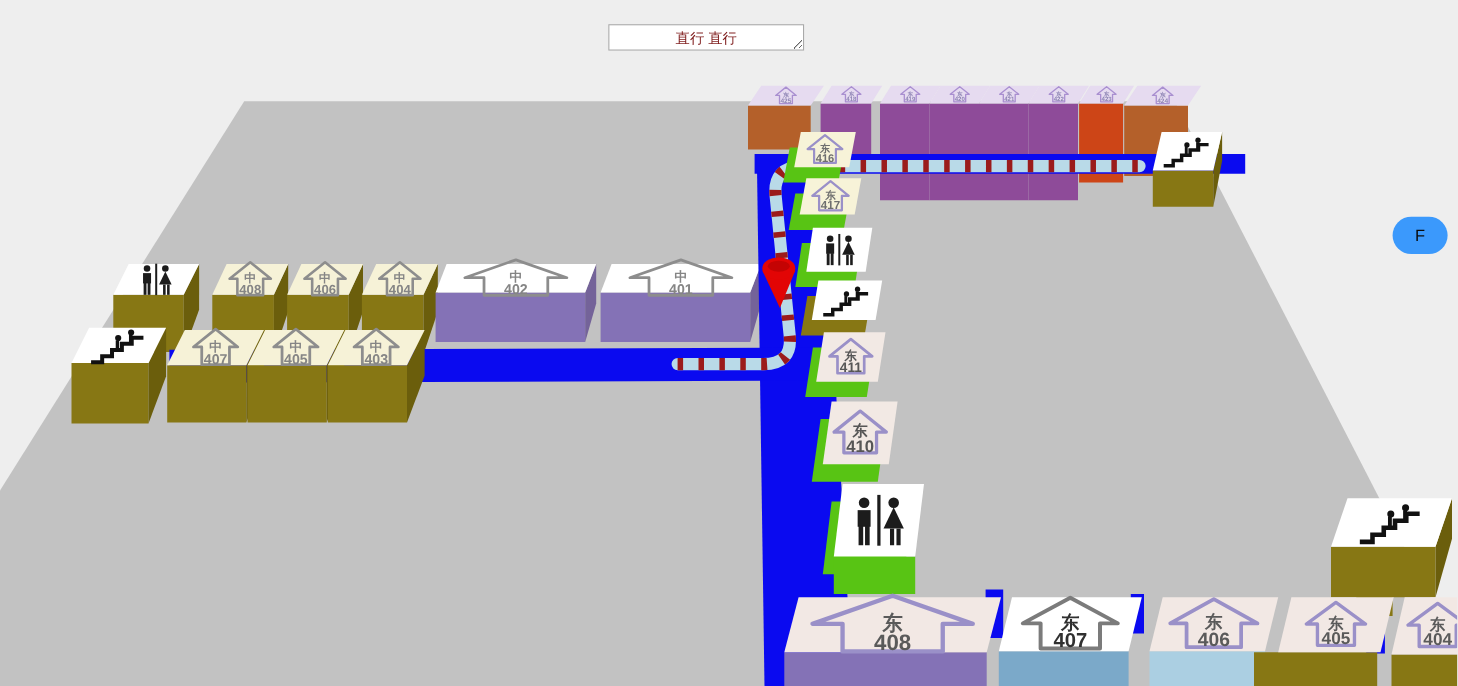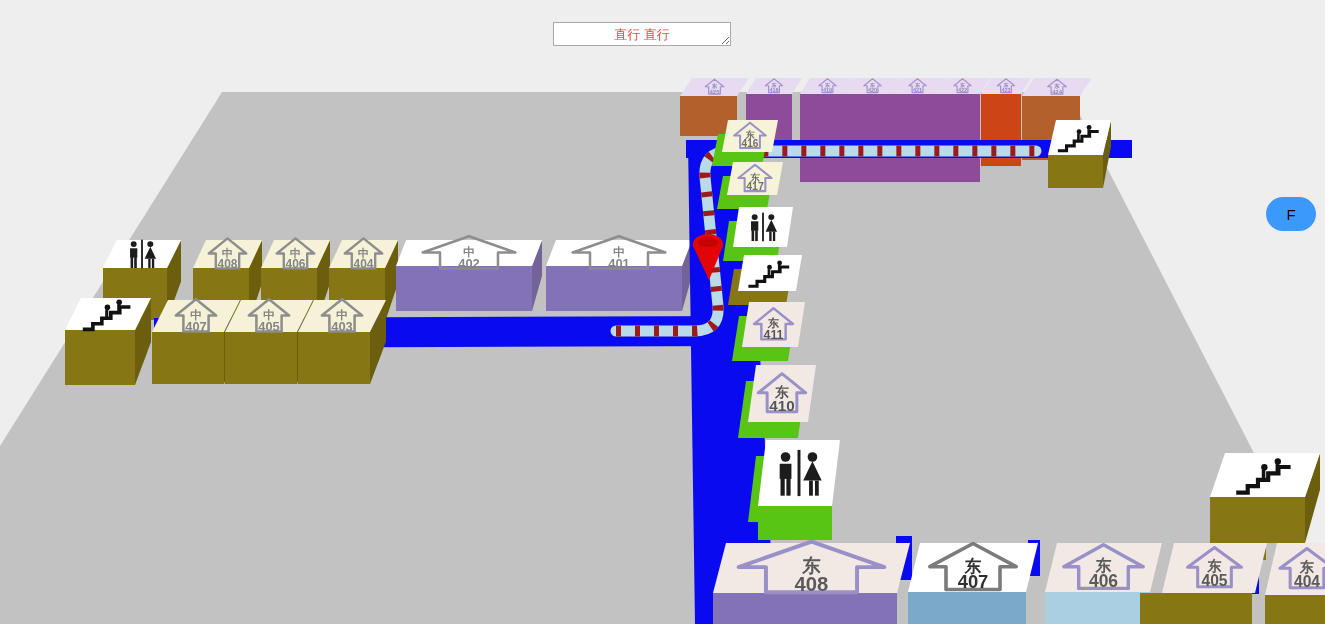--- a/index.html
+++ b/index.html
@@ -1,20 +1,20 @@
 <!DOCTYPE html>
 <html><head>
 <meta charset="utf-8">
 <style>
   html,body{margin:0;padding:0;background:#eeeeee;font-family:"Liberation Sans", sans-serif;}
   #app{position:relative;width:1325px;height:624px;overflow:hidden;background:#eeeeee;}
   #map-canvas{position:absolute;left:0;top:0;}
   #directions-input{
     position:absolute;left:553px;top:22px;width:178px;height:24px;
-    border:1px solid #a9a9a9;background:#ffffff;color:#ef4444;
+    border:1px solid #a9a9a9;background:#ffffff;color:#7f1d1d;
     font-family:"Liberation Sans", sans-serif;font-size:13px;line-height:20px;
     text-align:center;resize:both;overflow:hidden;box-sizing:border-box;padding:2px 0 0 0;
   }
   #floor-button{
     position:absolute;left:1266px;top:197px;width:50px;height:34px;border-radius:17px;
     background:#3b99fc;color:#0a0a0a;font-size:15px;display:flex;align-items:center;
     justify-content:center;cursor:pointer;user-select:none;
   }
   svg text{font-family:"Liberation Sans", sans-serif;}
 </style>

